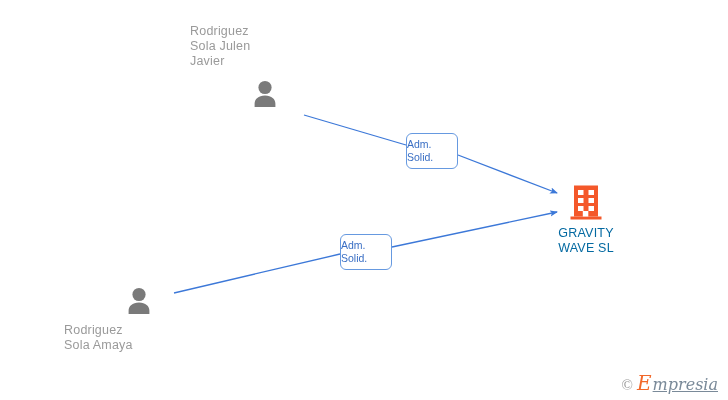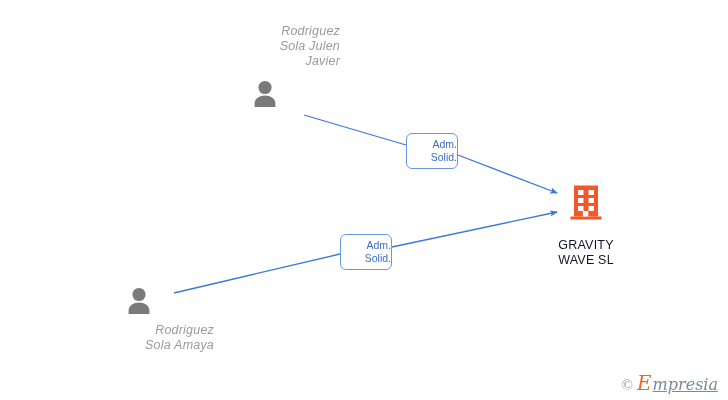--- a/index.html
+++ b/index.html
@@ -22,22 +22,21 @@
     left: 0;
     top: 0;
     width: 728px;
     height: 400px;
   }
 
   
   .person-node {
     position: absolute;
     width: 150px;
-    text-align: right;
-    font-style: italic;
+    text-align: left;
   }
   .person-label {
     color: #9a9a9a;
     font-size: 12.5px;
     line-height: 15px;
     white-space: pre-line;
     letter-spacing: .2px;
   }
   .person-icon {
     display: block;
@@ -53,40 +52,40 @@
 
   
   #node-company {
     position: absolute;
     left: 511px;
     top: 184px;
     width: 150px;
     text-align: center;
   }
   .company-label {
-    color: #0f172a;
+    color: #0369a1;
     font-size: 12.5px;
     line-height: 15px;
     white-space: pre-line;
-    margin-top: 18px;
+    margin-top: 6px;
     letter-spacing: .2px;
   }
   .company-icon { display: block; margin: 0 auto; }
 
   
   .edge-label {
     position: absolute;
     box-sizing: border-box;
     border: 1px solid #6699e0;
     border-radius: 6px;
     background: #ffffff;
     color: #3a6fc4;
     font-size: 10.5px;
     line-height: 13px;
-    text-align: right;
+    text-align: left;
     padding: 4px 0 4px 0;
     width: 52px;
     box-shadow: 0 0 0 0 rgba(0,0,0,0);
   }
   .edge-label span { display: block; }
   #edge-label-top    { left: 406px; top: 133px; }
   #edge-label-bottom { left: 340px; top: 234px; }
 
   
   #watermark {

